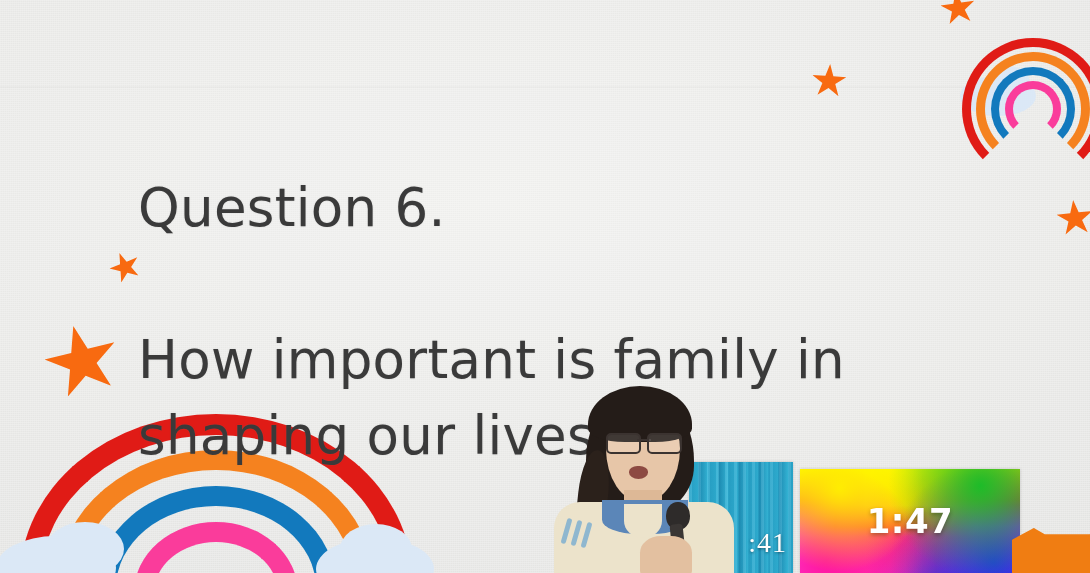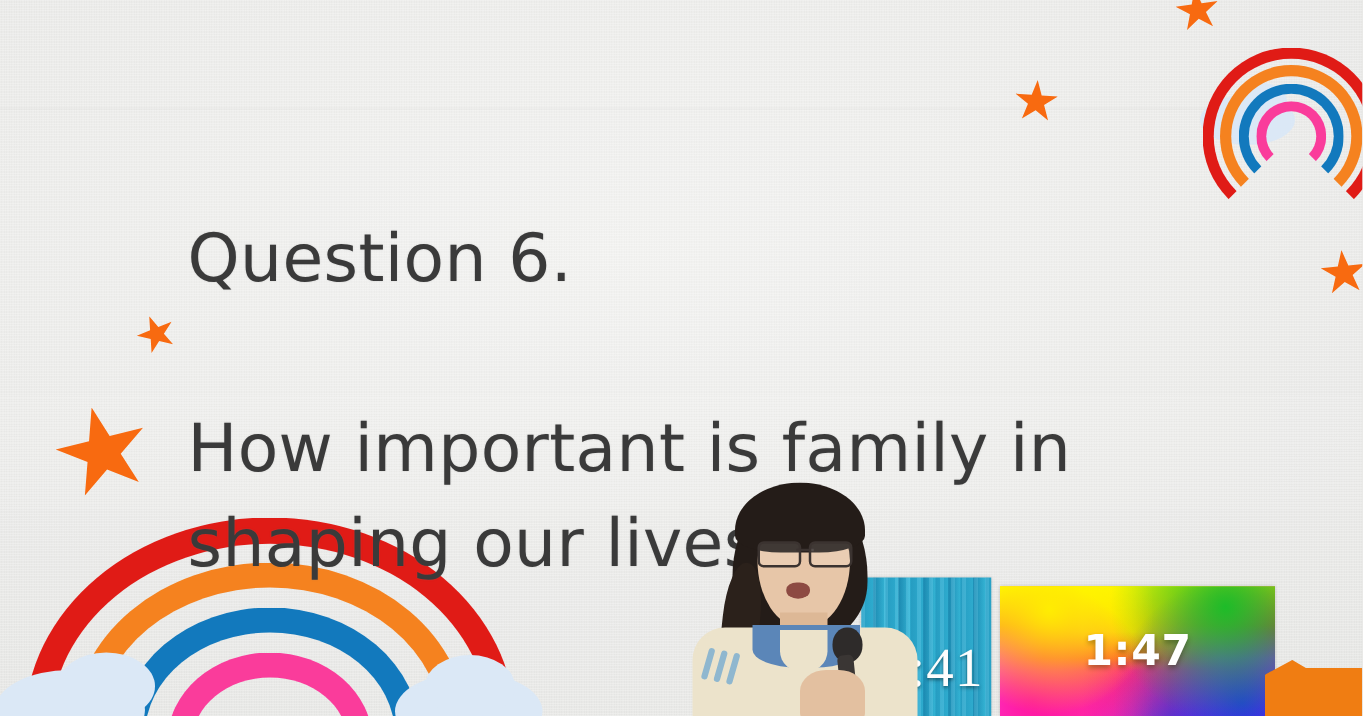--- a/index.html
+++ b/index.html
@@ -25,21 +25,21 @@
       repeating-linear-gradient(0deg, rgba(255,255,255,.35) 0 1px, rgba(0,0,0,.012) 1px 2px),
       repeating-linear-gradient(90deg, rgba(255,255,255,.25) 0 1px, rgba(0,0,0,.012) 1px 2px);
     pointer-events:none;
   }
   .band{
     position:absolute;left:0;right:0;height:2px;background:rgba(0,0,0,.015);
   }
 
   
   .slide-text{
-    position:absolute;left:150px;top:94px;width:880px;
+    position:absolute;left:138px;top:94px;width:880px;
     color:#3a3a3a;
     font-family:"DejaVu Sans", sans-serif;
     font-weight:400;
     font-size:53px;
     line-height:76px;
     letter-spacing:.3px;
     white-space:pre-line;
     text-shadow:0 0 1.2px rgba(120,120,120,.35);
   }
   .q-title{display:block;}
@@ -153,21 +153,21 @@
         #27a3c9 0px, #2fb0d4 9px, #1d8fb8 10px, #35b8da 19px, #2099c2 20px);
   }
   .wood-grain{
     position:absolute;inset:0;
     background:repeating-linear-gradient(90deg, rgba(255,255,255,.17) 0 3px, rgba(0,0,0,.06) 3px 9px);
     opacity:.6;
   }
   .wood-time{
     position:absolute;right:6px;bottom:16px;
     color:#fdfdfd;font-family:"Liberation Serif", serif;
-    font-size:44px;line-height:1;letter-spacing:1px;
+    font-size:28px;line-height:1;letter-spacing:1px;
     text-shadow:0 1px 3px rgba(0,0,0,.45);
   }
   .thumb-rainbow{
     left:800px;top:469px;width:220px;height:104px;
     background:
       linear-gradient(135deg, rgba(255,255,0,.92) 0%, rgba(255,140,0,.55) 28%, rgba(255,0,170,.0) 55%),
       linear-gradient(to right,
         #ff1fa0 0%, #ff6a00 16%, #ffd400 30%, #9ad21a 48%,
         #15b32f 62%, #1f7fd6 80%, #2a3fd8 100%),
       linear-gradient(to bottom,

